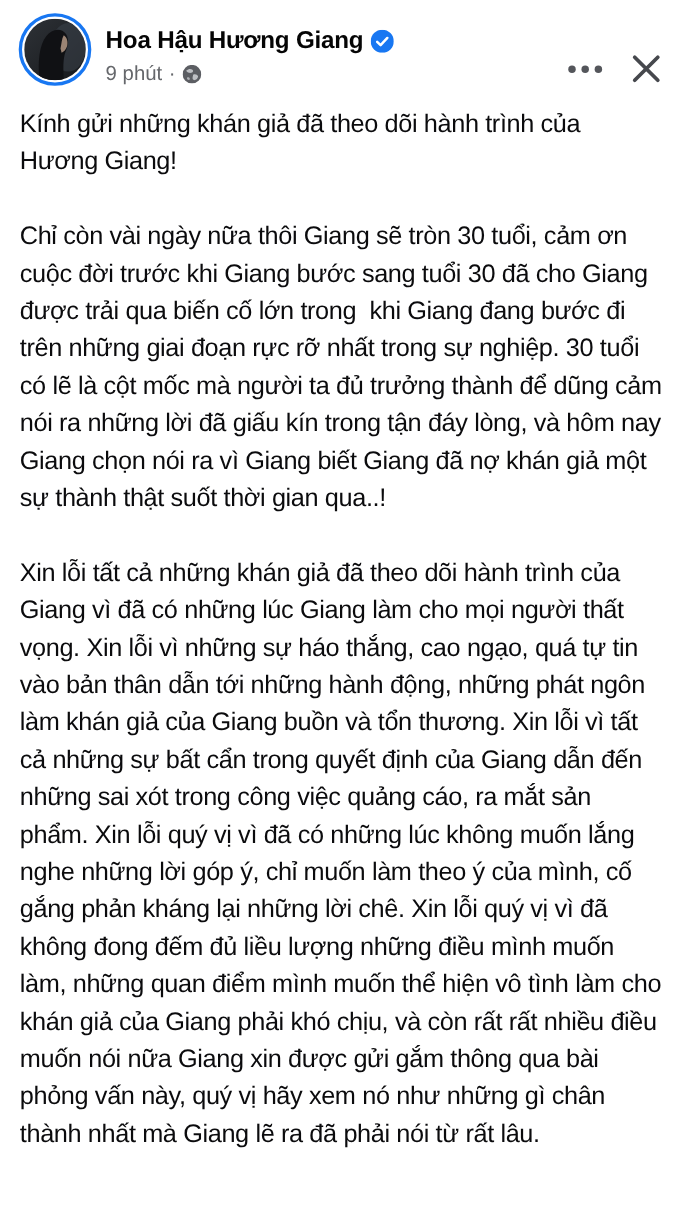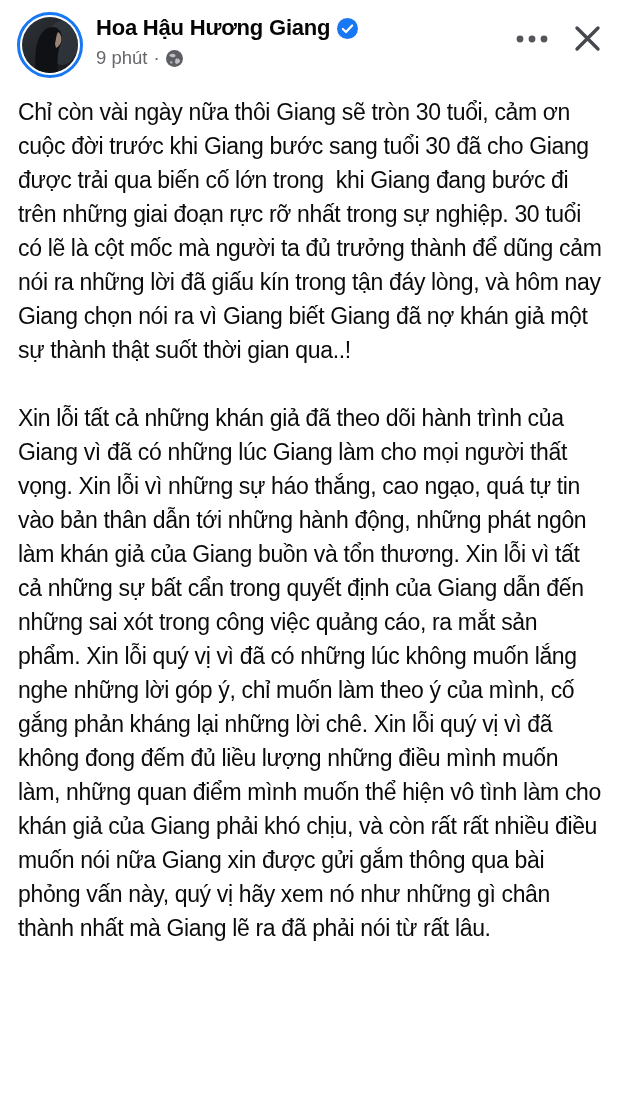--- a/index.html
+++ b/index.html
@@ -9,21 +9,21 @@
     background: #ffffff;
     overflow: hidden;
     font-family: "Liberation Sans", "DejaVu Sans", sans-serif;
     -webkit-font-smoothing: antialiased;
   }
   .post { width: 620px; height: 1104px; background: #ffffff; }
 
   
   .post-header {
     display: flex;
-    align-items: flex-start;
+    align-items: flex-end;
     padding: 12px 16px 0 17px;
   }
   .avatar-ring {
     width: 56px; height: 56px;
     border: 3px solid #1877F2;
     padding: 2px;
     border-radius: 50%;
     box-sizing: content-box;
     flex: 0 0 auto;
     cursor: pointer;
@@ -123,17 +123,18 @@
       <button class="icon-btn" aria-label="Close">
         <svg width="27" height="27" viewBox="0 0 27 27">
           <path d="M3 3 L24 24 M24 3 L3 24" stroke="#46484d" stroke-width="3.4" stroke-linecap="round"></path>
         </svg>
       </button>
     </div>
 
   </div>
 
   <div class="post-body">
+    <p>Kính gửi những khán giả đã theo dõi hành trình của Hương Giang!</p>
     <p>Chỉ còn vài ngày nữa thôi Giang sẽ tròn 30 tuổi, cảm ơn cuộc đời trước khi Giang bước sang tuổi 30 đã cho Giang được trải qua biến cố lớn trong  khi Giang đang bước đi trên những giai đoạn rực rỡ nhất trong sự nghiệp. 30 tuổi có lẽ là cột mốc mà người ta đủ trưởng thành để dũng cảm nói ra những lời đã giấu kín trong tận đáy lòng, và hôm nay Giang chọn nói ra vì Giang biết Giang đã nợ khán giả một sự thành thật suốt thời gian qua..!</p>
     <p>Xin lỗi tất cả những khán giả đã theo dõi hành trình của Giang vì đã có những lúc Giang làm cho mọi người thất vọng. Xin lỗi vì những sự háo thắng, cao ngạo, quá tự tin vào bản thân dẫn tới những hành động, những phát ngôn làm khán giả của Giang buồn và tổn thương. Xin lỗi vì tất cả những sự bất cẩn trong quyết định của Giang dẫn đến những sai xót trong công việc quảng cáo, ra mắt sản phẩm. Xin lỗi quý vị vì đã có những lúc không muốn lắng nghe những lời góp ý, chỉ muốn làm theo ý của mình, cố gắng phản kháng lại những lời chê. Xin lỗi quý vị vì đã không đong đếm đủ liều lượng những điều mình muốn làm, những quan điểm mình muốn thể hiện vô tình làm cho khán giả của Giang phải khó chịu, và còn rất rất nhiều điều muốn nói nữa Giang xin được gửi gắm thông qua bài phỏng vấn này, quý vị hãy xem nó như những gì chân thành nhất mà Giang lẽ ra đã phải nói từ rất lâu.</p>
   </div>
 
 </div>
 
 </body></html>

